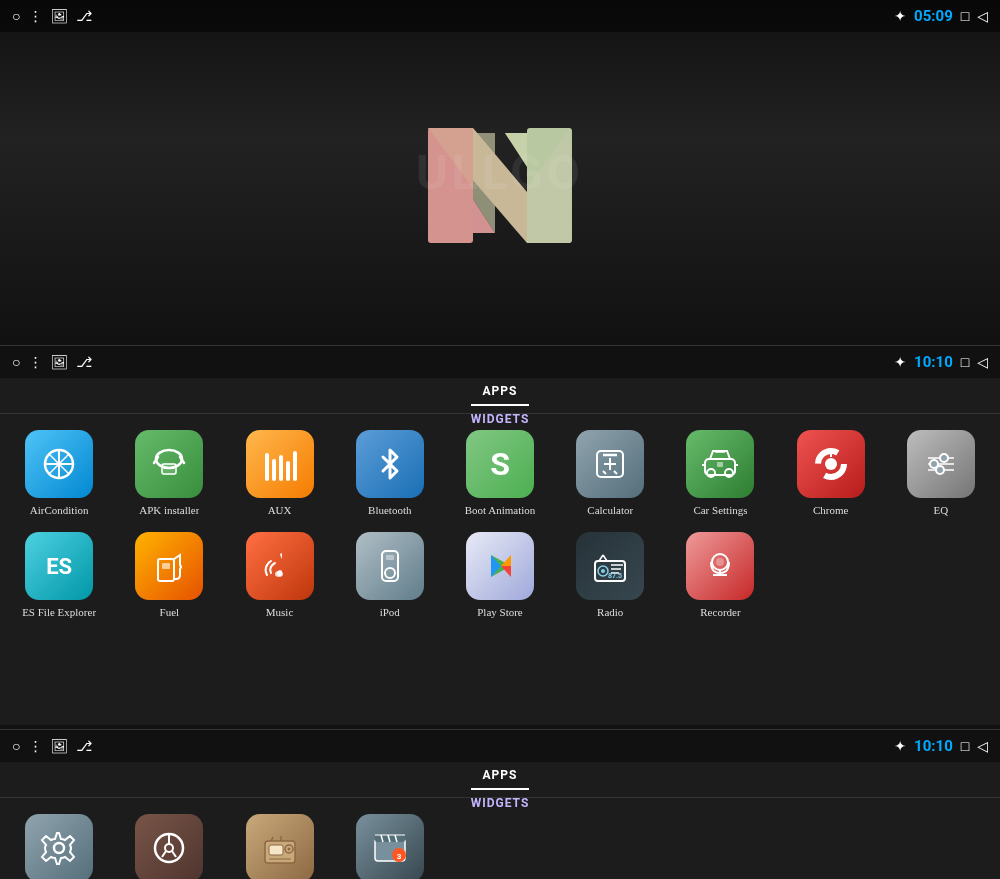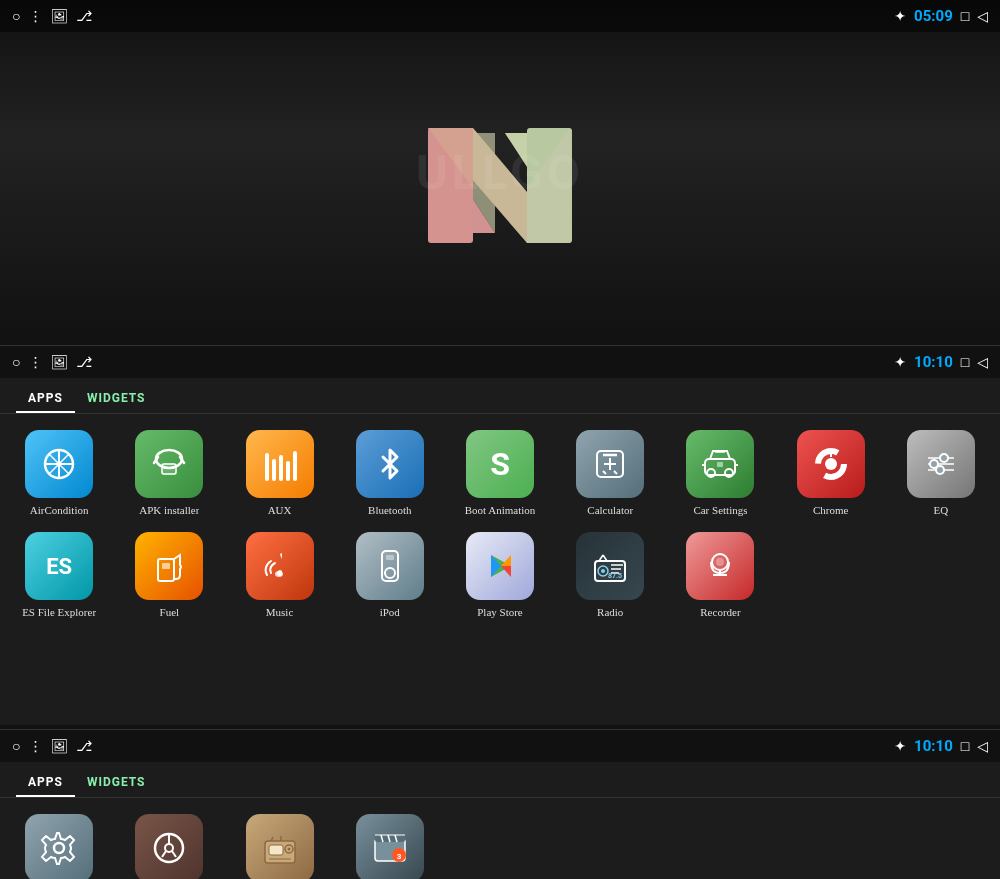--- a/index.html
+++ b/index.html
@@ -65,29 +65,30 @@
       align-items: center;
       justify-content: space-between;
       padding: 0 12px;
     }
 
     .tabs-bar {
       display: flex;
       padding: 0 16px;
       border-bottom: 1px solid #333;
       height: 36px;
-      align-items: flex-end;
+      align-items: center;
+      flex-direction: column;
     }
     .tab {
       padding: 6px 12px;
       font-size: 12px;
       font-weight: bold;
       letter-spacing: 1px;
       cursor: pointer;
-      color: #86efac;
+      color: #c4b5fd;
       border-bottom: 2px solid transparent;
     }
     .tab.active {
       color: #fff;
       border-bottom: 2px solid #fff;
     }
 
     .apps-grid {
       display: grid;
       grid-template-columns: repeat(9, 1fr);

